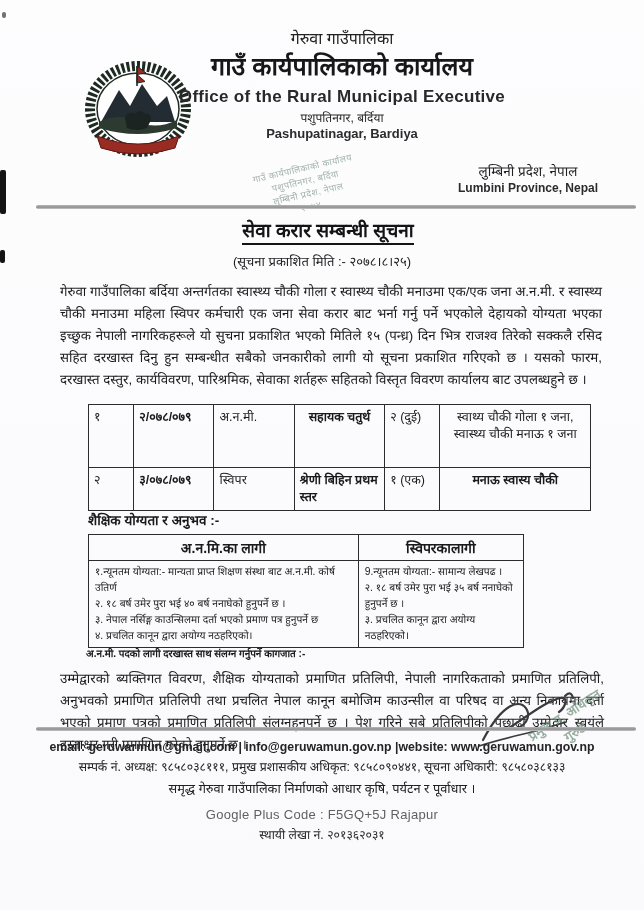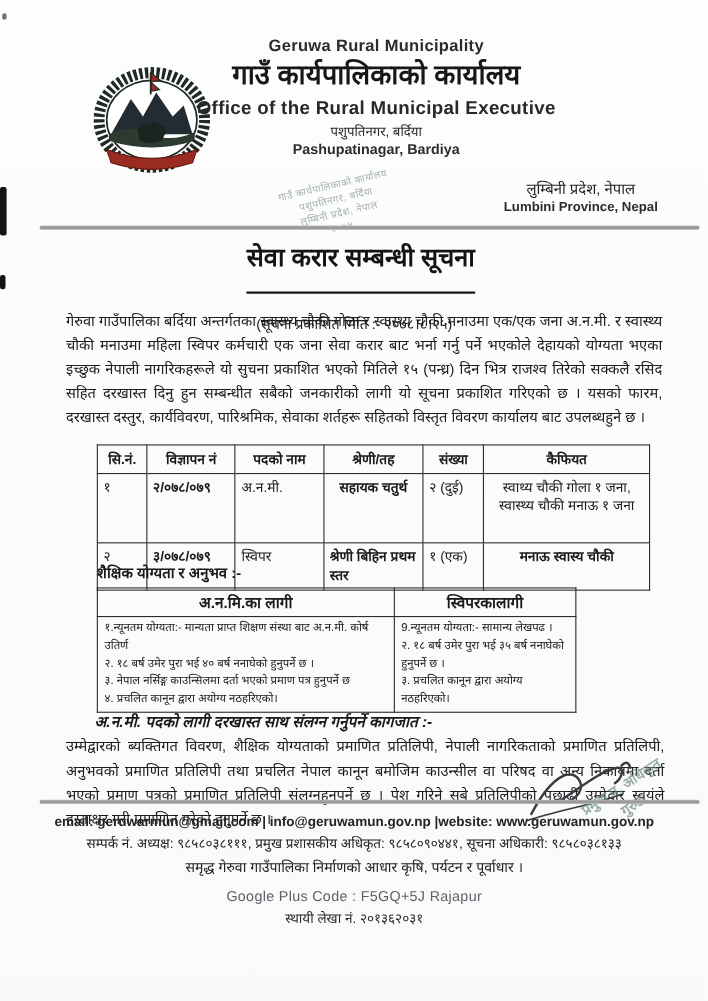--- a/index.html
+++ b/index.html
@@ -36,23 +36,23 @@
   }
   .rule{
     position:absolute;left:36px;right:8px;height:4px;
     background:linear-gradient(180deg,#b9b9bb,#8e8e91 55%,#c8c8ca);
     border-radius:2px;
   }
   .rule.top{top:205px;}
   .rule.bottom{top:727px;}
   
   .title-wrap{position:absolute;top:217px;left:0;right:0;text-align:center;}
-  .notice-title{display:inline-block;font-size:23px;font-weight:bold;color:#141416;
-    border-bottom:2px solid #141416;padding-bottom:16px;margin-left:12px;}
-  .notice-date{font-size:13px;color:#1d1d20;margin-top:18px;}
+  .notice-title{display:inline-block;font-size:19px;font-weight:bold;color:#141416;
+    border-bottom:2px solid #141416;padding-bottom:0;margin-left:12px;}
+  .notice-date{font-size:13px;color:#1d1d20;margin-top:7px;}
   .body-para{
     position:absolute;left:60px;right:42px;top:281px;
     font-size:13.3px;line-height:22px;text-align:justify;color:#1b1b1e;
   }
   
   .vtable{
     position:absolute;left:88px;top:404px;width:503px;
     border-collapse:collapse;font-size:12.5px;color:#191a1c;
   }
   .vtable th,.vtable td{border:1.4px solid #2c2c2e;padding:3px 5px;vertical-align:top;}
@@ -65,21 +65,21 @@
   
   .qual-head{position:absolute;left:88px;top:511px;font-size:13.5px;font-weight:bold;color:#1a1a1d;}
   .qtable{
     position:absolute;left:88px;top:534px;width:436px;
     border-collapse:collapse;color:#1a1a1d;
   }
   .qtable th,.qtable td{border:1.4px solid #2c2c2e;vertical-align:top;}
   .qtable th{font-size:14px;font-weight:bold;text-align:center;padding:3px 2px;}
   .qtable td{font-size:10.3px;line-height:1.55;padding:3px 6px;height:74px;}
   
-  .doc-head{position:absolute;left:86px;top:646px;font-size:14px;font-weight:bold;color:#1a1a1d;font-style:italic;}
+  .doc-head{position:absolute;left:86px;top:646px;font-size:10px;font-weight:bold;color:#1a1a1d;}
   .doc-para{
     position:absolute;left:60px;right:40px;top:668px;
     font-size:13.3px;line-height:22px;text-align:justify;color:#1b1b1e;
   }
   
   .sig{position:absolute;right:10px;top:688px;width:165px;height:92px;pointer-events:none;}
   .sig svg{position:absolute;left:0;top:0;}
   .officer-stamp{
     position:absolute;right:14px;top:704px;width:120px;
     transform:rotate(-33deg);
@@ -117,21 +117,21 @@
       <path d="M16,66 L34,34 L45,50 L57,28 L72,50 L82,40 L90,66 Z" fill="#232c33"></path>
       <path d="M14,66 Q35,56 52,66 Q72,74 92,64 L92,72 Q53,84 14,72 Z" fill="#2d3a30"></path>
       <path d="M40,62 q4,-8 10,-4 q6,-6 10,0 q6,-2 6,6 l-4,8 q-10,4 -20,0 Z" fill="#1b2420"></path>
       <path d="M52,10 l9,7 l-9,1.5 l8,7 l-8,1.5 z" fill="#9a2b22" stroke="#1e2a22" stroke-width="1"></path>
       <line x1="52" y1="10" x2="52" y2="30" stroke="#1e2a22" stroke-width="1.6"></line>
       <path d="M12,80 Q53,96 94,80 L90,92 Q53,104 16,92 Z" fill="#9a2b22" stroke="#5d1812" stroke-width="1"></path>
     </svg>
   </div>
 
   <div class="hdr">
-    <div class="en-muni">Geruwa Rural Municipality</div>
+    <div class="np-small">गेरुवा गाउँपालिका</div>
     <div class="np-big">गाउँ कार्यपालिकाको कार्यालय</div>
     <div class="en-office">Office of the Rural Municipal Executive</div>
     <div class="np-place">पशुपतिनगर, बर्दिया</div>
     <div class="en-place">Pashupatinagar, Bardiya</div>
   </div>
 
   <div class="office-stamp">
     <div>गाउँ कार्यपालिकाको कार्यालय</div>
     <div>पशुपतिनगर, बर्दिया</div>
     <div>लुम्बिनी प्रदेश, नेपाल</div>
@@ -155,28 +155,20 @@
   <table class="vtable">
     <colgroup>
       <col style="width:9%">
         <col style="width:16%">
         <col style="width:16%">
       <col style="width:18%">
         <col style="width:11%">
         <col style="width:30%">
     </colgroup>
     <tbody>
-        <tr>
-      <th>सि.नं.</th>
-      <th>विज्ञापन नं</th>
-      <th>पदको नाम</th>
-      <th>श्रेणी/तह</th>
-      <th>संख्या</th>
-      <th>कैफियत</th>
-    </tr>
     <tr class="r1">
       <td class="lft">१</td>
       <td class="bold lft">२/०७८/०७९</td>
       <td class="lft">अ.न.मी.</td>
       <td class="bold">सहायक चतुर्थ</td>
       <td class="lft">२ (दुई)</td>
       <td>स्वाथ्य चौकी गोला १ जना, स्वास्थ्य चौकी मनाऊ १ जना</td>
     </tr>
     <tr class="r2">
       <td class="lft">२</td>

